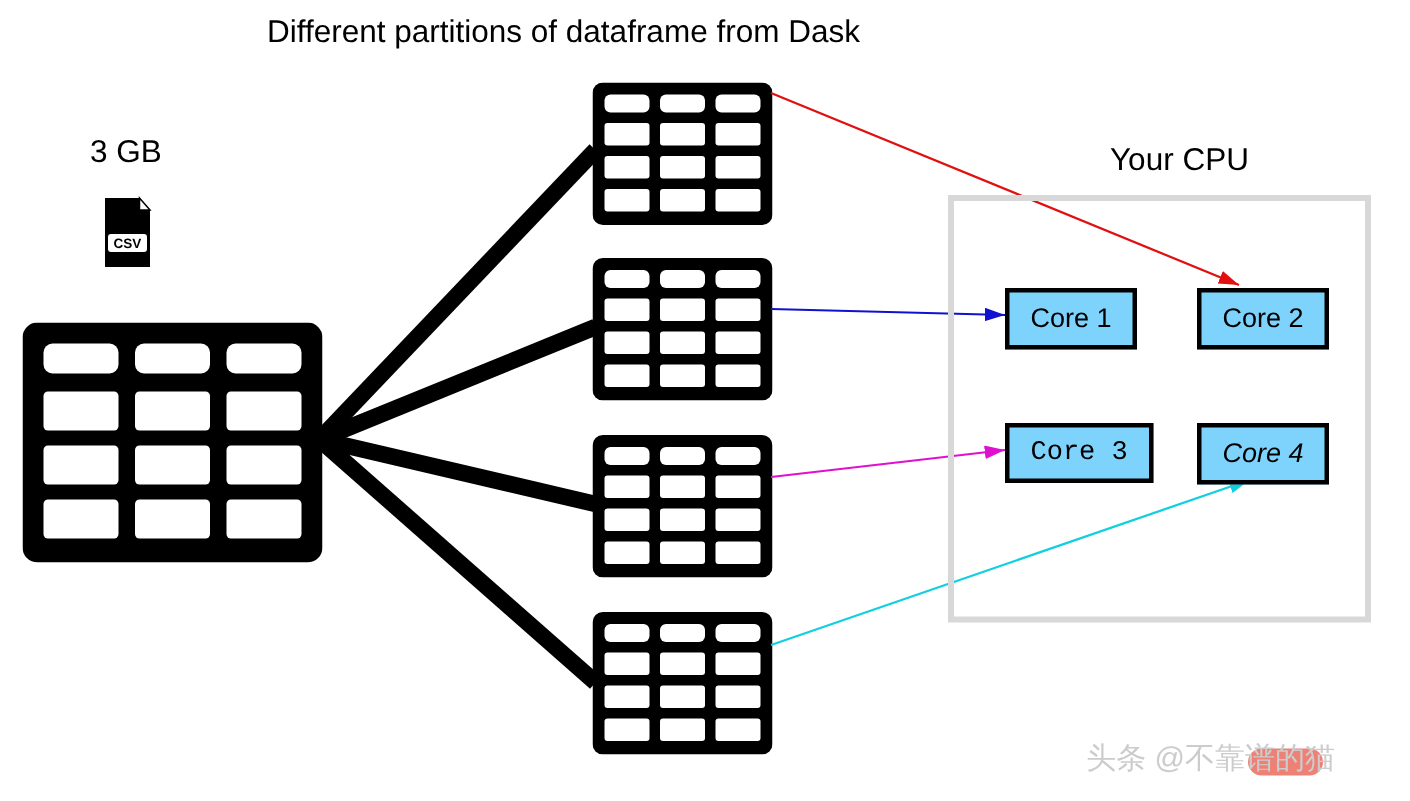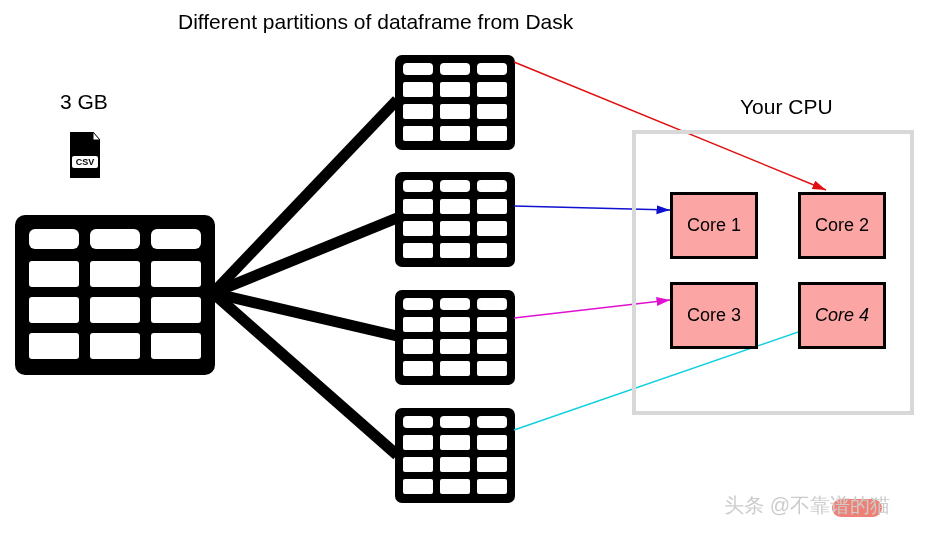--- a/index.html
+++ b/index.html
@@ -54,26 +54,26 @@
       top: 130px;
       left: 632px;
       width: 282px;
       height: 285px;
       border: 4px solid #d8d8d8;
     }
     .core {
       position: absolute;
       border: 3px solid #000;
       font-size: 18px;
-      padding: 20px 14px;
-      background: #fca5a5;
+      padding: 7px 14px;
+      background: #7dd3fc;
     }
     .core1 { left: 670px; top: 192px; }
     .core2 { left: 798px; top: 192px; }
-    .core3 { left: 670px; top: 282px; }
+    .core3 { left: 670px; top: 282px; font-family: Liberation Mono, monospace; }
     .core4 { left: 798px; top: 282px; font-style: italic; }
     
     .connectors, .arrows {
       position: absolute;
       top: 0; left: 0;
       width: 940px; height: 534px;
       pointer-events: none;
     }
     
     .watermark {

